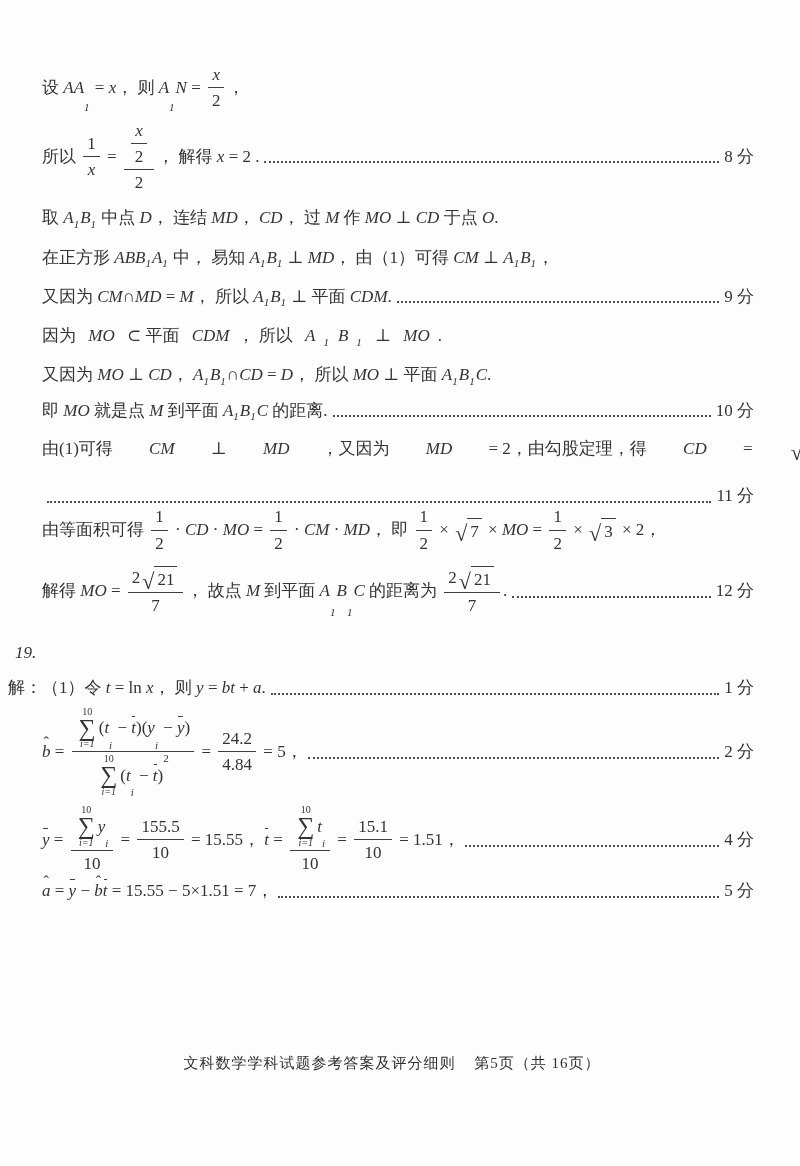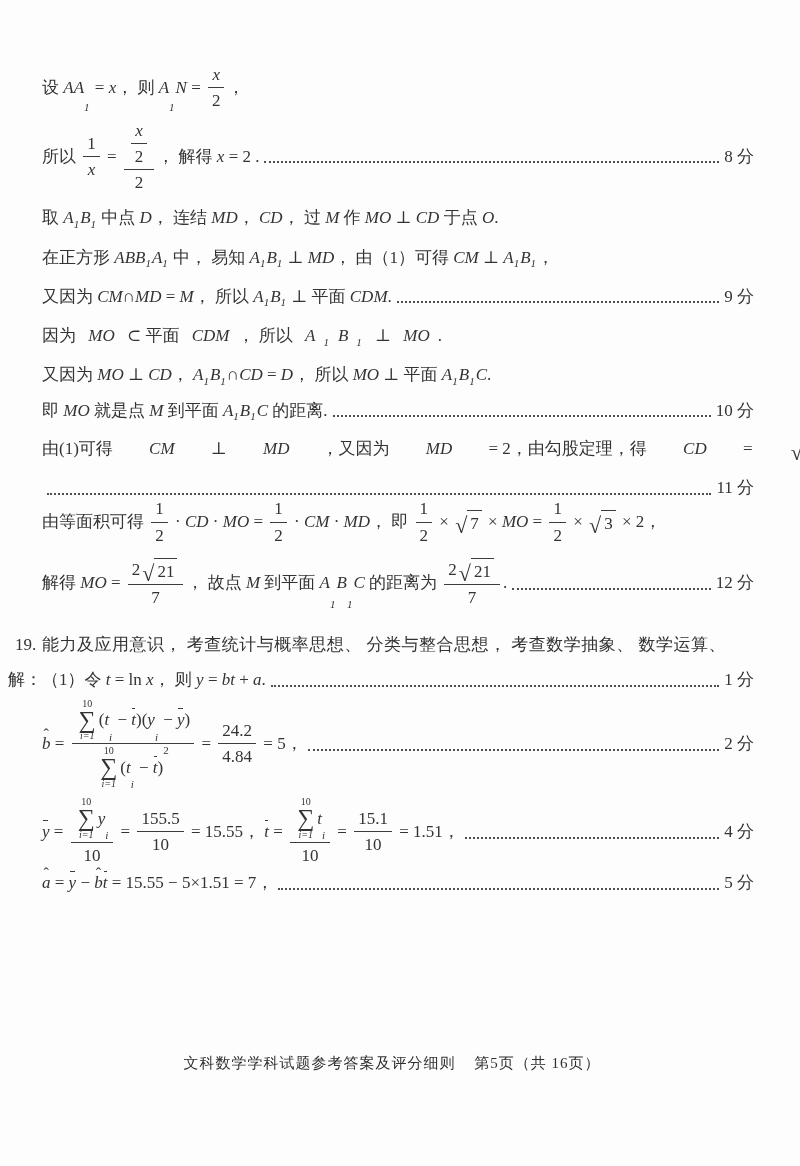--- a/index.html
+++ b/index.html
@@ -21,21 +21,21 @@
   
   .content > :nth-child(1){ margin-top:0; }
   .content > :nth-child(2){ margin-top:8px; }
   .content > :nth-child(3){ margin-top:14px; }
   .content > :nth-child(4){ margin-top:18px; }
   .content > :nth-child(5){ margin-top:18px; }
   .content > :nth-child(6){ margin-top:18px;gap:8px; }
   .content > :nth-child(7){ margin-top:18px; }
   .content > :nth-child(8){ margin-top:14px; }
   .content > :nth-child(9){ margin-top:16px;gap:32px; }
-  .content > :nth-child(10){ margin-top:16px; }
+  .content > :nth-child(10){ margin-top:24px; }
   .content > :nth-child(11){ margin-top:0; }
   .content > :nth-child(12){ margin-top:12px; }
   .content > :nth-child(13){ margin-top:18px; }
   .content > :nth-child(14){ margin-top:6px; margin-left:8px; }
   .content > :nth-child(15){ margin-top:8px; }
   .content > :nth-child(16){ margin-top:8px; }
   .content > :nth-child(17){ margin-top:6px; }
 
   
   .tk-text { }
@@ -58,21 +58,21 @@
 
   .barv { position:relative; display:inline-block; }
   .barv::before { content:""; position:absolute; top:-1px; left:18%; right:18%; border-top:1.4px solid #3c3c3c; }
   .hatv { position:relative; display:inline-block; }
   .hatv .hat-acc { position:absolute; top:-0.52em; left:50%; transform:translateX(-50%); font-size:0.95em; color:#3c3c3c; }
 
   .dots { flex:1 1 auto; min-width:20px; height:0; border-bottom:2px dotted #4e4e4e; margin:0 5px; transform:translateY(6px); }
   .score { white-space:nowrap; }
 
   
-  .qpara { display:flex; align-items:center; margin-left:15px; margin-right:30px; font-size:17px; }
+  .qpara { display:flex; align-items:center; margin-left:15px; margin-right:30px; font-size:17px;font-style:italic; }
   .qpara .qnum { flex:none; width:27px; line-height:37px; }
   .qpara .qlines { display:flex; flex-direction:column; }
   .qpara .qline { line-height:37px; white-space:pre; letter-spacing:0.5px; }
 
   .footer { position:absolute; left:0; right:16px; top:1054px; text-align:center; font-size:15px; color:#2f2f2f; letter-spacing:1px; }
   .footer .ft-page { margin-left:14px; }
 </style>
 </head>
 <body>
 
@@ -277,21 +277,20 @@
         <span class="tk-var">C</span>
         <span class="tk-text"> 的距离为 </span>
         <span class="frac"><span class="num"><span class="tk-text">2</span><span class="sqrt"><span class="rad">√</span><span class="radicand"><span class="tk-text">21</span></span></span></span><span class="den"><span class="tk-text">7</span></span></span>
         <span class="tk-text">.</span>
         <span class="dots"></span>
         <span class="score">12 分</span>
       </div>
       <div class="qpara">
         <span class="qnum">19.</span>
         <div class="qlines">
-          <span class="qline">能力及应用意识， 考查统计与概率思想、 分类与整合思想， 考查数学抽象、 数学运算、</span>
         </div>
       </div>
       <div class="blk math">
         <span class="tk-text">解：（1）令 </span>
         <span class="tk-var">t</span>
         <span class="tk-text"> = ln </span>
         <span class="tk-var">x</span>
         <span class="tk-text">， 则 </span>
         <span class="tk-var">y</span>
         <span class="tk-text"> = </span>

